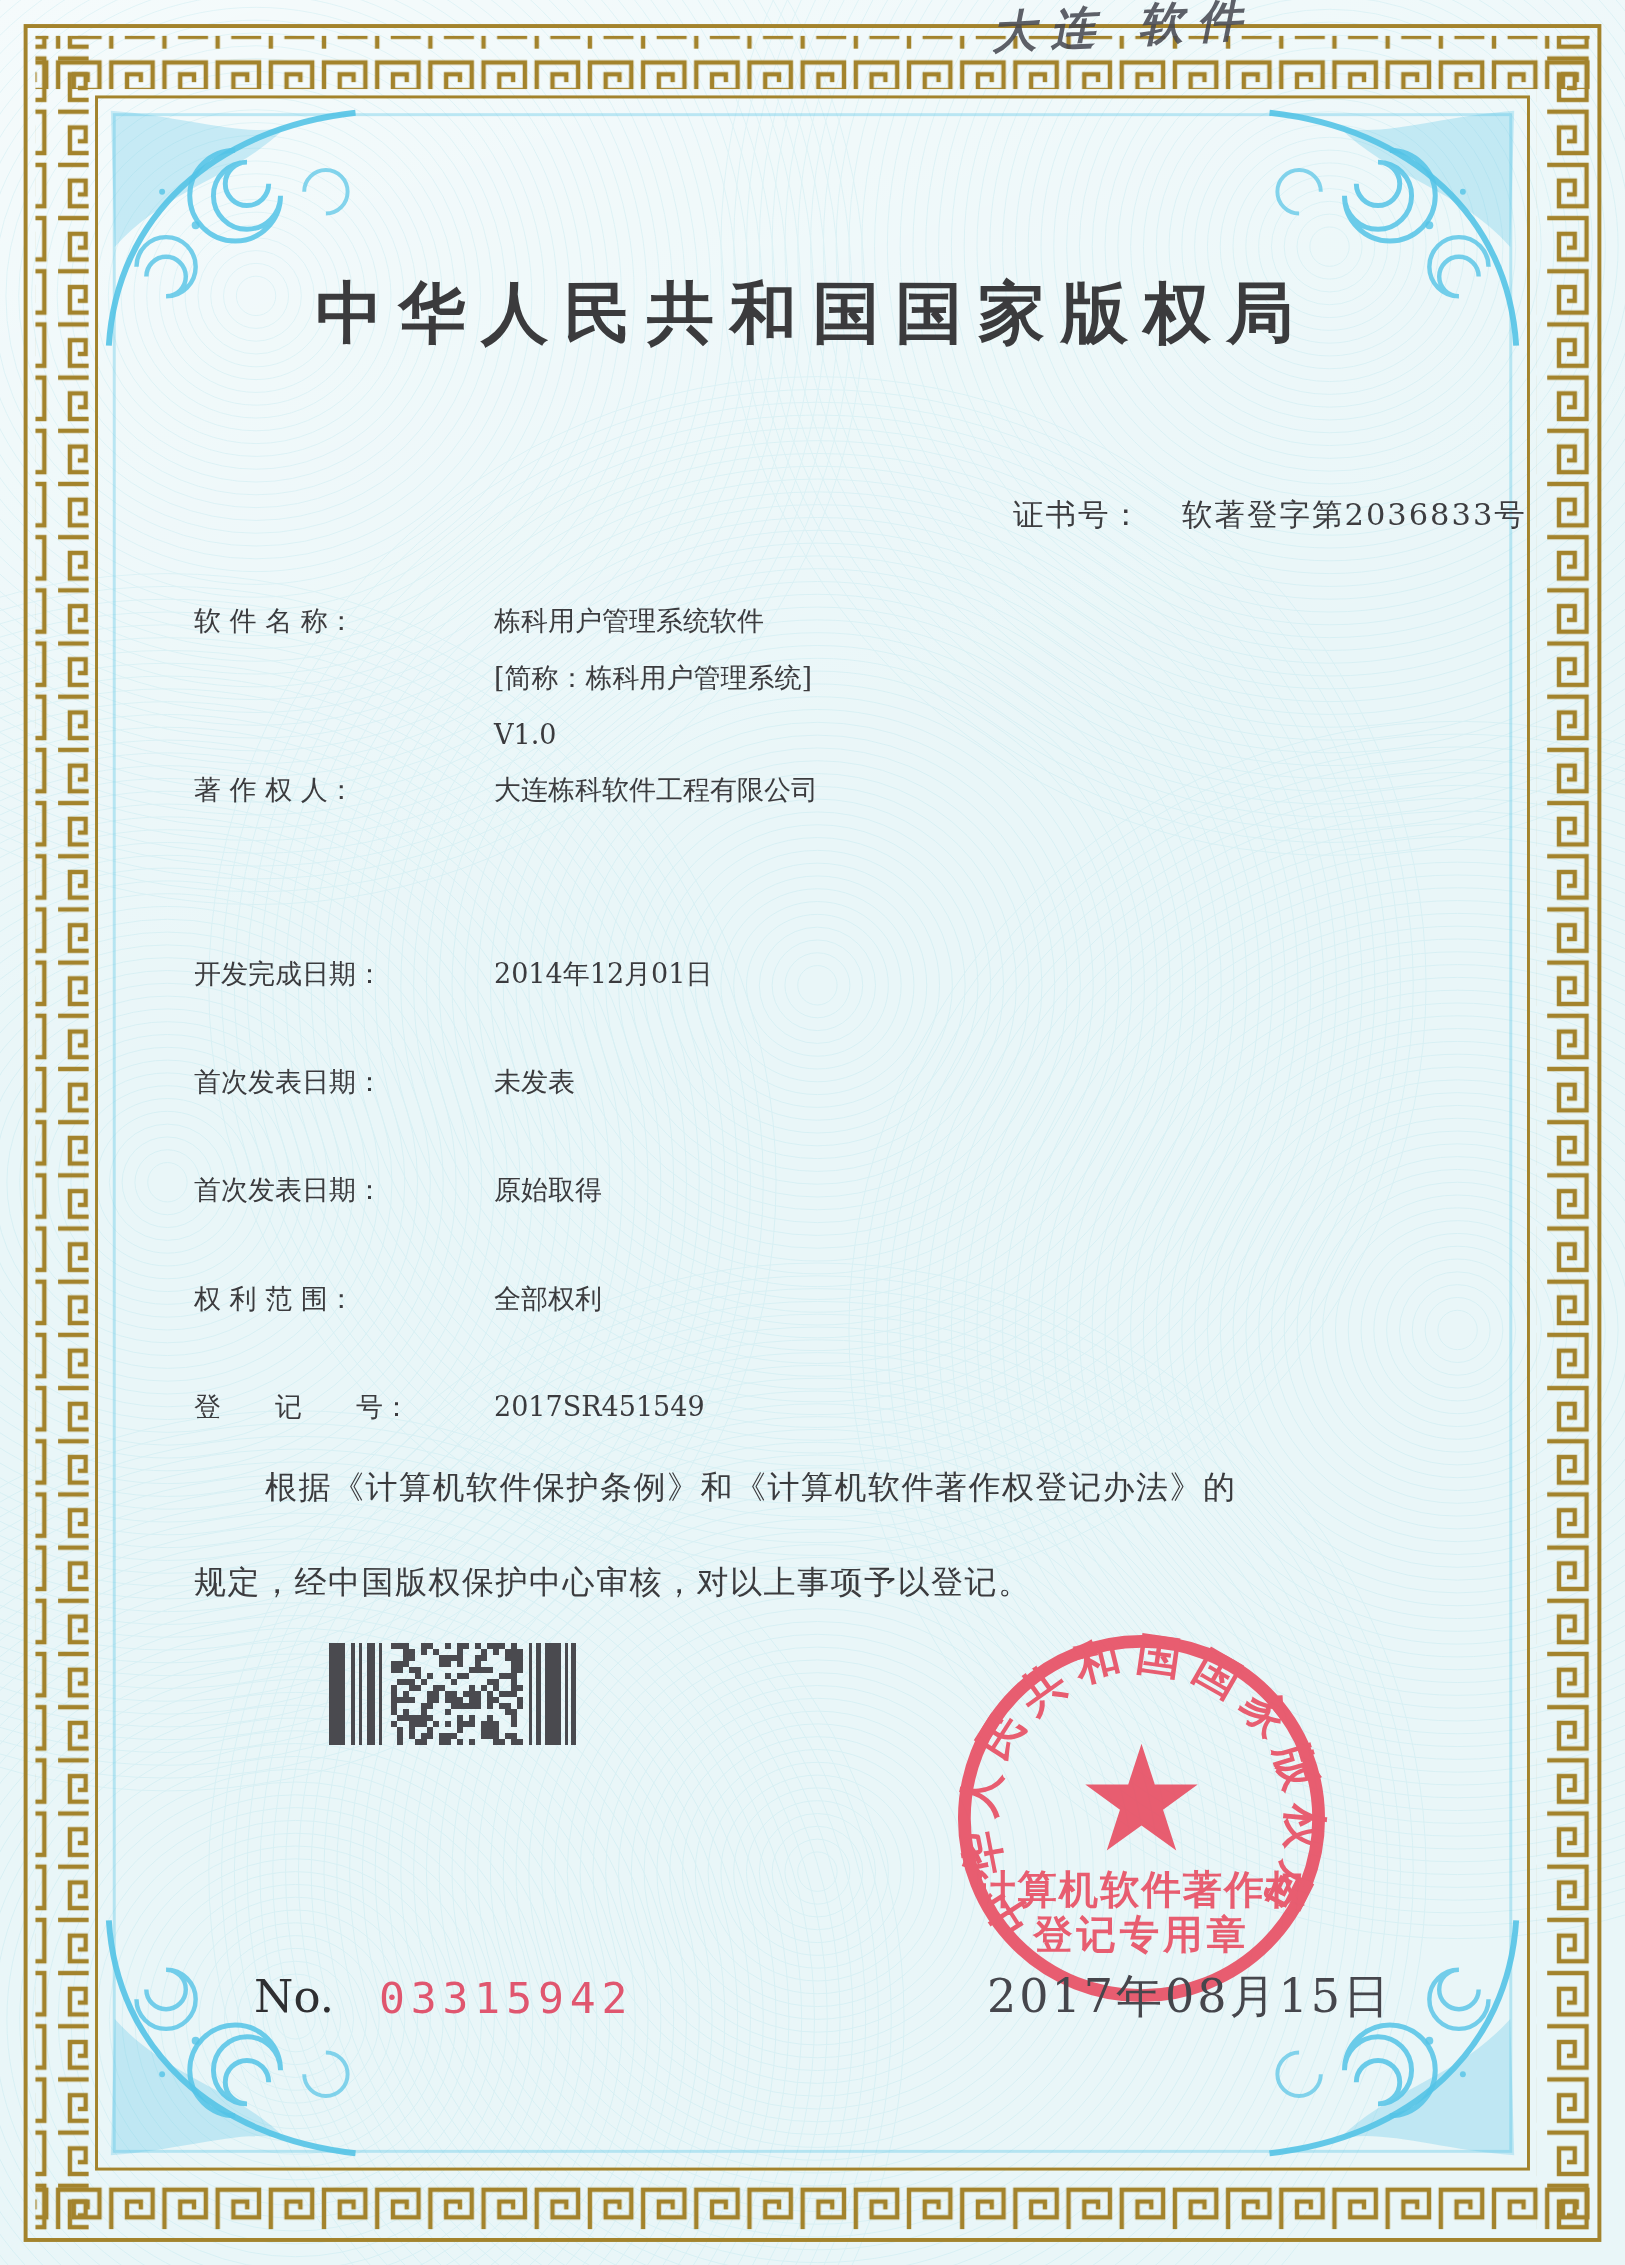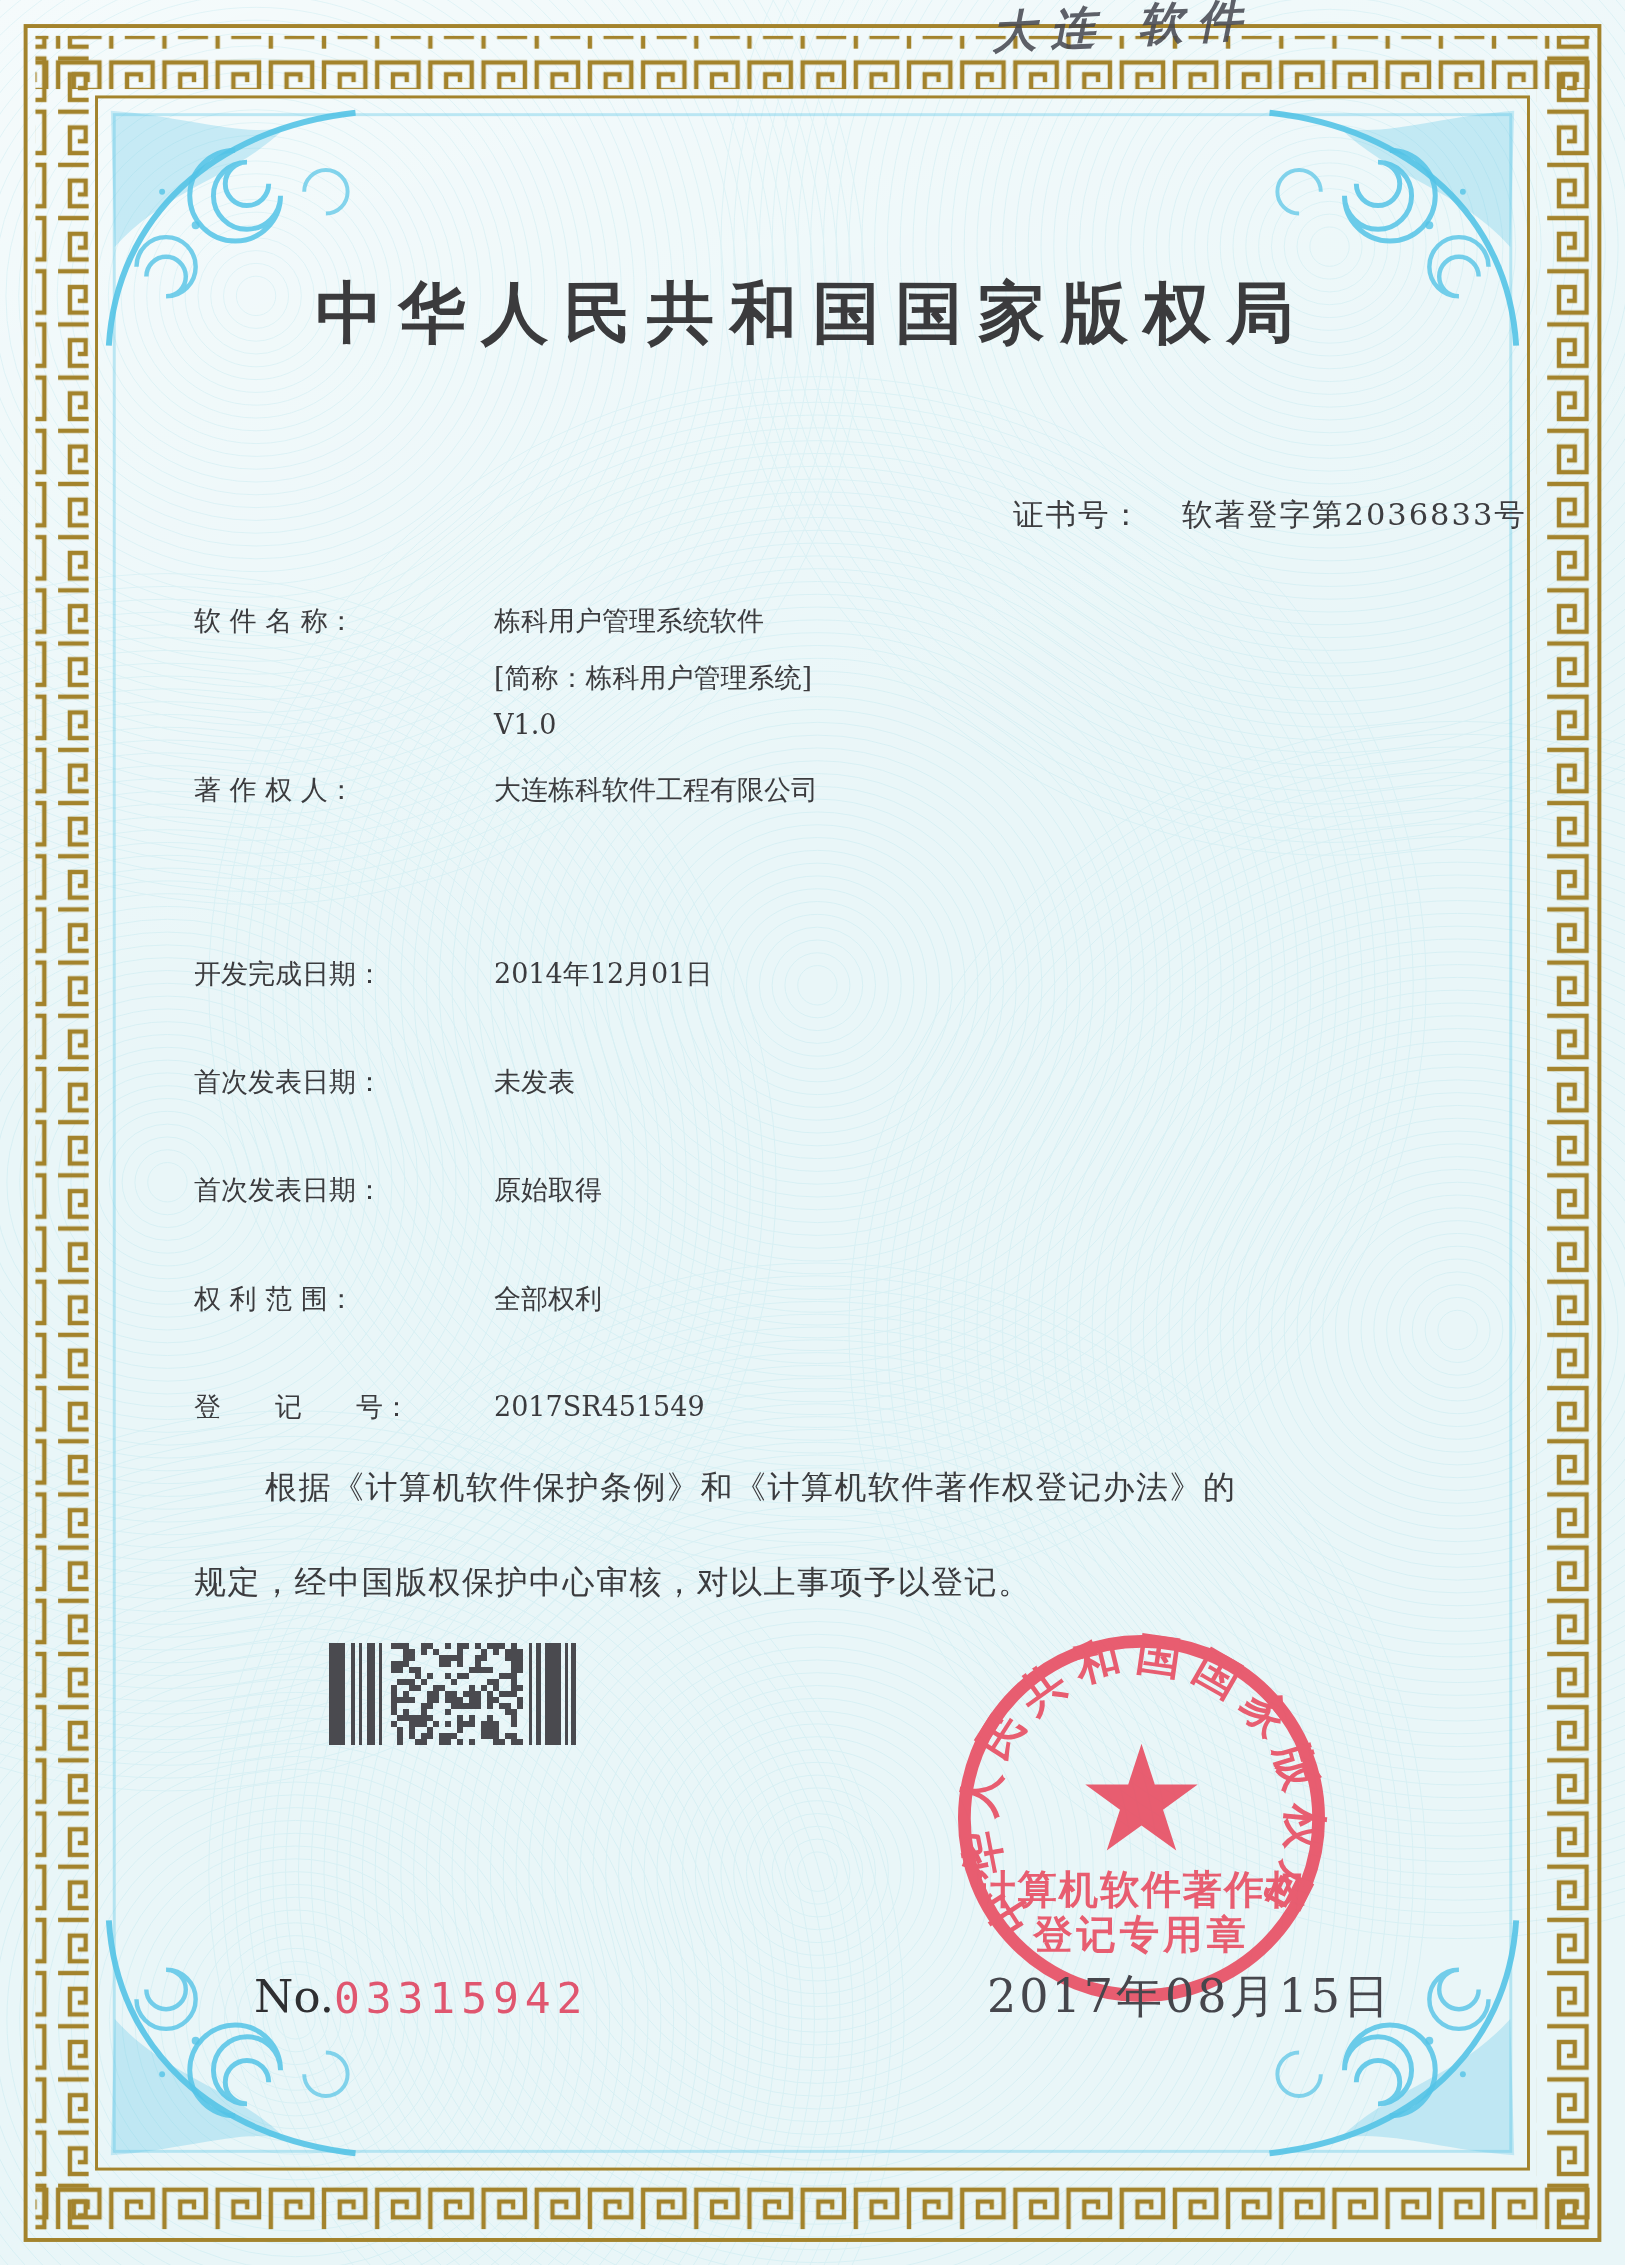--- a/index.html
+++ b/index.html
@@ -38,33 +38,33 @@
     position:absolute;left:1013px;top:495px;
     font-size:30.5px;letter-spacing:2px;display:flex;gap:39px;
     color:#3d3d40;white-space:nowrap;font-weight:500;
   }
   .field{
     position:absolute;left:194px;font-size:27px;line-height:1.1;
     white-space:nowrap;color:#3b3b3e;margin-top:11px;
   }
   .field .fvalue{position:absolute;left:300px;top:0;}
   .field .fvalue.l2{top:57px;}
-  .field .fvalue.l3{top:104px;}
+  .field .fvalue.l3{top:114px;}
   .statement-line{
     position:absolute;font-size:32px;letter-spacing:1.5px;
     color:#3b3b3e;white-space:nowrap;
   }
   .issue-date{
     position:absolute;left:987px;top:1966px;
     font-size:46px;letter-spacing:3px;color:#46464c;font-weight:500;
     white-space:nowrap;z-index:6;
   }
   .serial{
     position:absolute;left:254px;top:1970px;font-size:45px;
-    white-space:nowrap;display:flex;z-index:6;
+    white-space:nowrap;display:flex;gap:45px;z-index:6;
   }
   .serial .prefix{color:#2f2f31;}
   .serial .number{color:var(--serial);letter-spacing:5.9px;font-family:"DejaVu Sans Mono","Liberation Mono",monospace;font-size:43px;padding-top:3px;}
   .handwriting{
     position:absolute;left:991px;top:-3.9px;z-index:8;
     font-size:45px;color:#44464f;font-style:italic;
     letter-spacing:13.8px;transform:rotate(-3deg);
     font-weight:600;opacity:.85;white-space:nowrap;
   }
   

